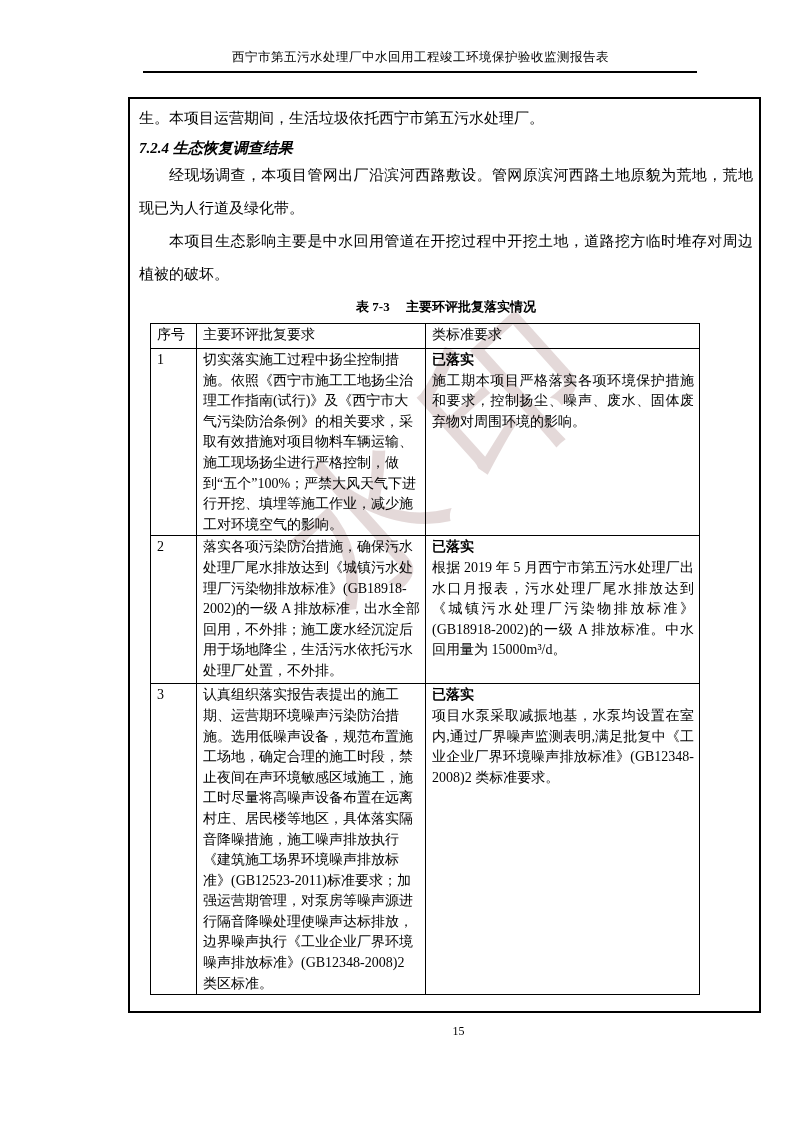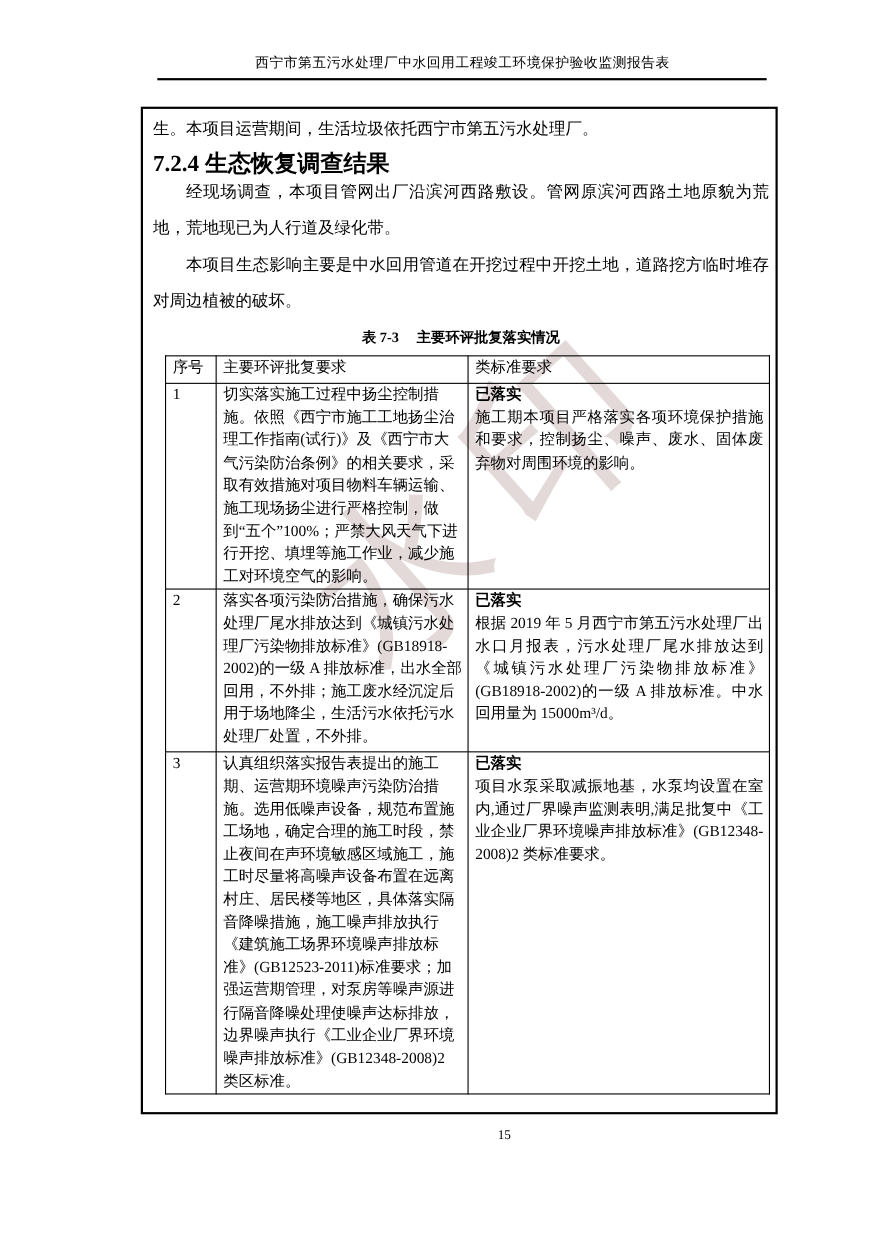--- a/index.html
+++ b/index.html
@@ -25,32 +25,32 @@
     font-size:158px;line-height:1;
     color:rgba(206,186,186,0.55);
     letter-spacing:30px;
     transform:rotate(-42deg);
     z-index:0;
     pointer-events:none;
     white-space:nowrap;
   }
   .frame{
     position:absolute;left:104px;top:97px;
-    width:579px;height:916px;
+    width:633px;height:916px;
     border:2px solid #000;
     box-sizing:border-box;
     padding:6px 6px 0 9px;
     z-index:1;
     background:transparent;
   }
   .intro-line{
     margin:0;font-size:15px;line-height:26px;
   }
   .sec-heading{
-    margin:6px 0 0 0;font-size:21px;font-weight:bold;line-height:22px;
+    margin:6px 0 0 0;font-size:15px;font-weight:bold;line-height:22px;font-style:italic;
   }
   .body-para{
     margin:0;font-size:15px;line-height:33px;text-indent:2em;text-align:justify;
   }
   .sec-heading.h73{margin-top:4px;}
   .table-caption{
     margin:6px 0 0 0;text-align:center;font-weight:bold;font-size:13px;line-height:20px;
   }
   table.approval{
     border-collapse:collapse;

